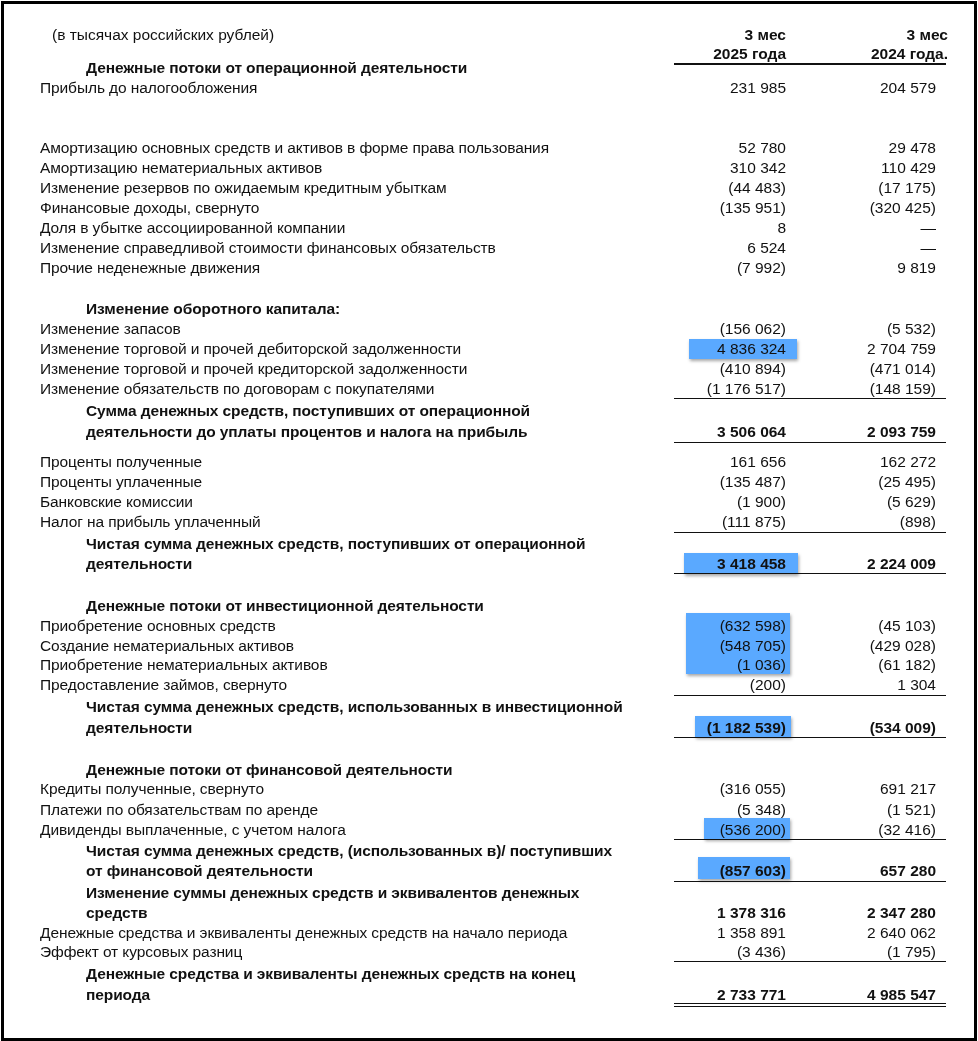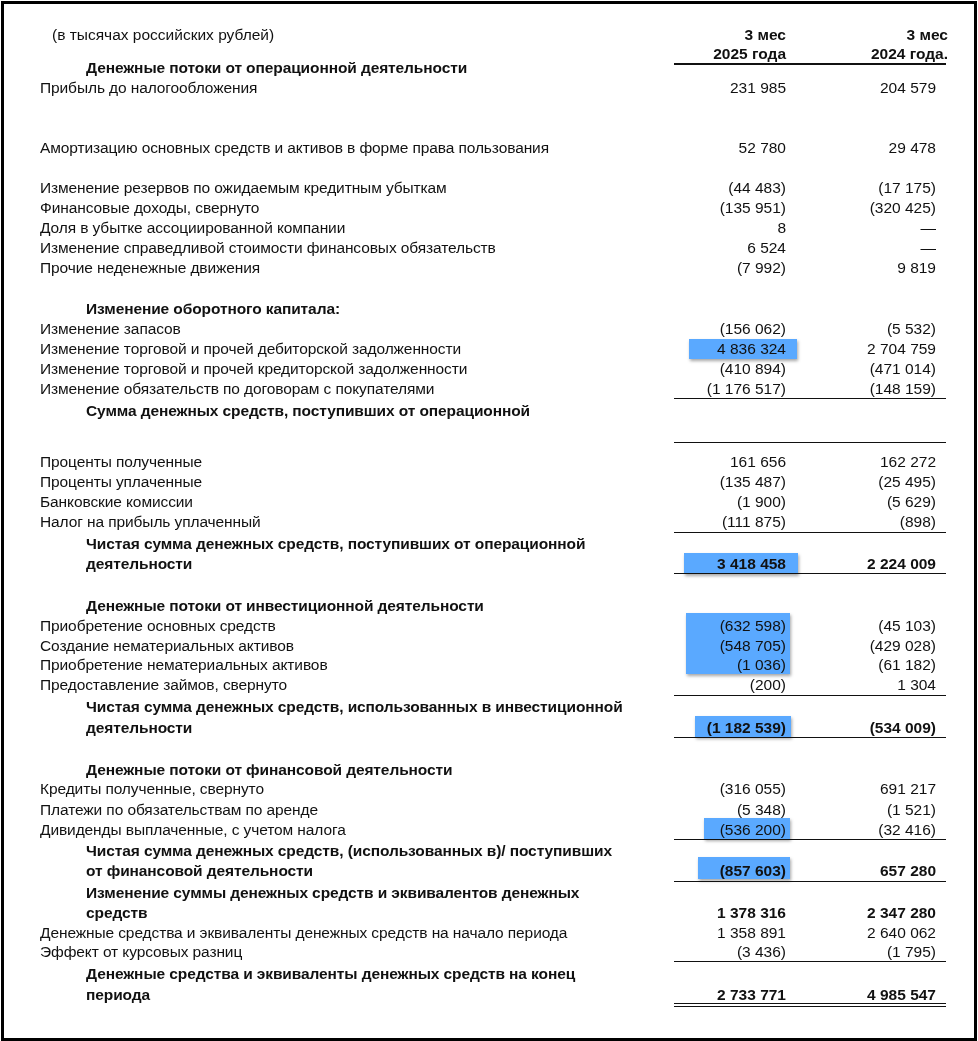--- a/index.html
+++ b/index.html
@@ -47,20 +47,25 @@
       <span class="lbl">Прибыль до налогообложения</span>
       <span class="v v1">231 985</span>
       <span class="v v2">204 579</span>
     </div>
 
   <div class="row" style="top:138px">
       <span class="lbl">Амортизацию основных средств и активов в форме права пользования</span>
       <span class="v v1">52 780</span>
       <span class="v v2">29 478</span>
     </div>
+  <div class="row" style="top:158px">
+      <span class="lbl">Амортизацию нематериальных активов</span>
+      <span class="v v1">310 342</span>
+      <span class="v v2">110 429</span>
+    </div>
   <div class="row" style="top:178px">
       <span class="lbl">Изменение резервов по ожидаемым кредитным убыткам</span>
       <span class="v v1">(44 483)</span>
       <span class="v v2">(17 175)</span>
     </div>
   <div class="row" style="top:198px">
       <span class="lbl">Финансовые доходы, свернуто</span>
       <span class="v v1">(135 951)</span>
       <span class="v v2">(320 425)</span>
     </div>
@@ -100,20 +105,25 @@
     </div>
   <div class="row" style="top:379px">
       <span class="lbl">Изменение обязательств по договорам с покупателями</span>
       <span class="v v1">(1 176 517)</span>
       <span class="v v2">(148 159)</span>
     </div>
   <div class="rule" style="left:674px;width:272px;top:398px;"></div>
   <div class="row bold" style="top:401px">
       <span class="lbl">Сумма денежных средств, поступивших от операционной</span>
     </div>
+  <div class="row bold" style="top:422px">
+      <span class="lbl">деятельности до уплаты процентов и налога на прибыль</span>
+      <span class="v v1">3 506 064</span>
+      <span class="v v2">2 093 759</span>
+    </div>
   <div class="rule" style="left:674px;width:272px;top:442px;"></div>
 
   <div class="row" style="top:452px">
       <span class="lbl">Проценты полученные</span>
       <span class="v v1">161 656</span>
       <span class="v v2">162 272</span>
     </div>
   <div class="row" style="top:472px">
       <span class="lbl">Проценты уплаченные</span>
       <span class="v v1">(135 487)</span>

